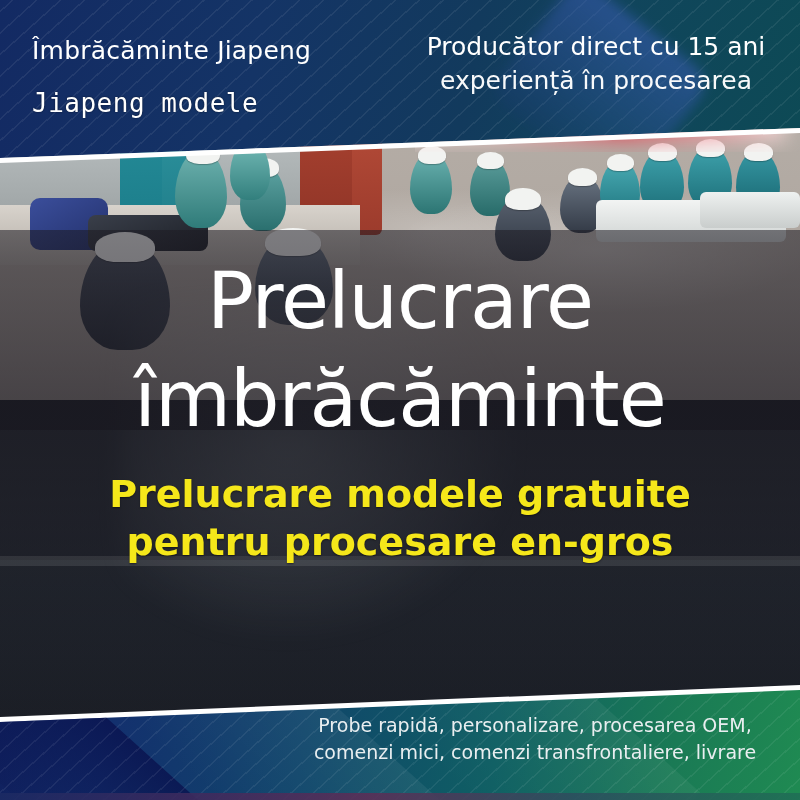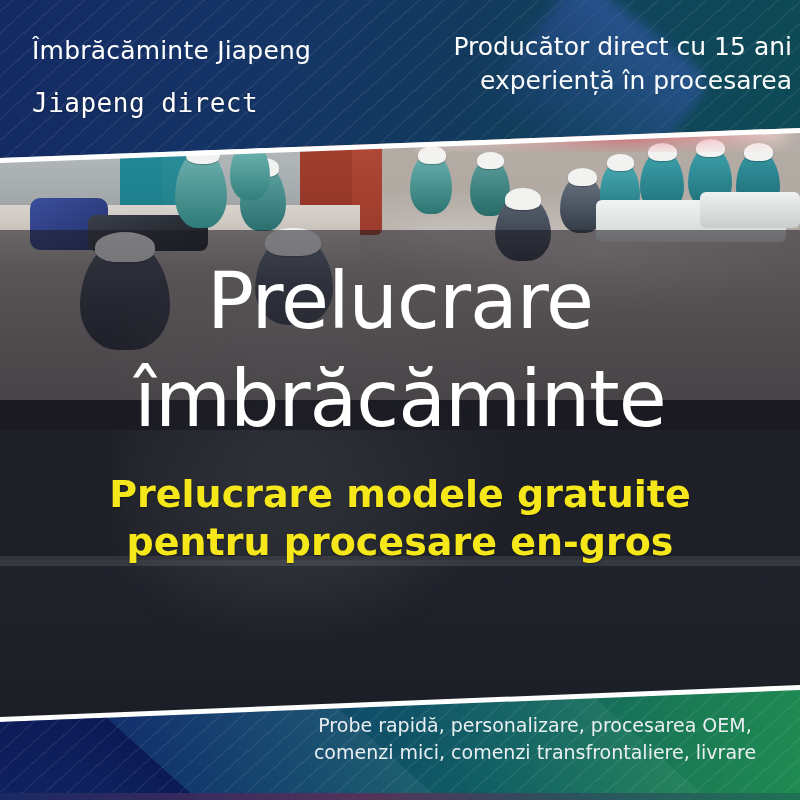--- a/index.html
+++ b/index.html
@@ -114,21 +114,21 @@
     font-size:25px;color:#ffffff;letter-spacing:.2px;
   }
   .brand-sub{
     position:absolute;left:32px;top:88px;
     font-family:"DejaVu Sans Mono", monospace;
     font-size:26px;color:#ffffff;letter-spacing:.5px;
     text-shadow:0 0 2px rgba(0,0,0,.55);
   }
   .top-right-text{
     position:absolute;left:400px;top:30px;width:392px;
-    text-align:right;font-size:25px;line-height:34px;color:#ffffff;
+    text-align:center;font-size:25px;line-height:34px;color:#ffffff;
   }
   .top-right-text .l2{opacity:.97;}
   .top-right-text .l3{opacity:.93;}
 
   
   .headline{
     position:absolute;left:0;top:252px;width:800px;text-align:center;
     color:#ffffff;font-size:78px;line-height:98px;font-weight:400;letter-spacing:-1px;
   }
   .subhead{
@@ -252,21 +252,21 @@
     <div class="blob-red"></div>
   </div>
 
   <div class="top-banner">
     <div class="stripes"></div>
     <div class="glowblob"></div>
   </div>
   <div class="top-banner-edge"></div>
 
   <div class="brand-top">Îmbrăcăminte Jiapeng</div>
-  <div class="brand-sub">Jiapeng direct</div>
+  <div class="brand-sub">Jiapeng modele</div>
 
   <div class="top-right-text">
     <div class="l1">Producător direct cu 15 ani</div>
     <div class="l2">experiență în procesarea</div>
   </div>
 
   <div class="headline">
     <div>Prelucrare</div>
     <div>îmbrăcăminte</div>
   </div>

